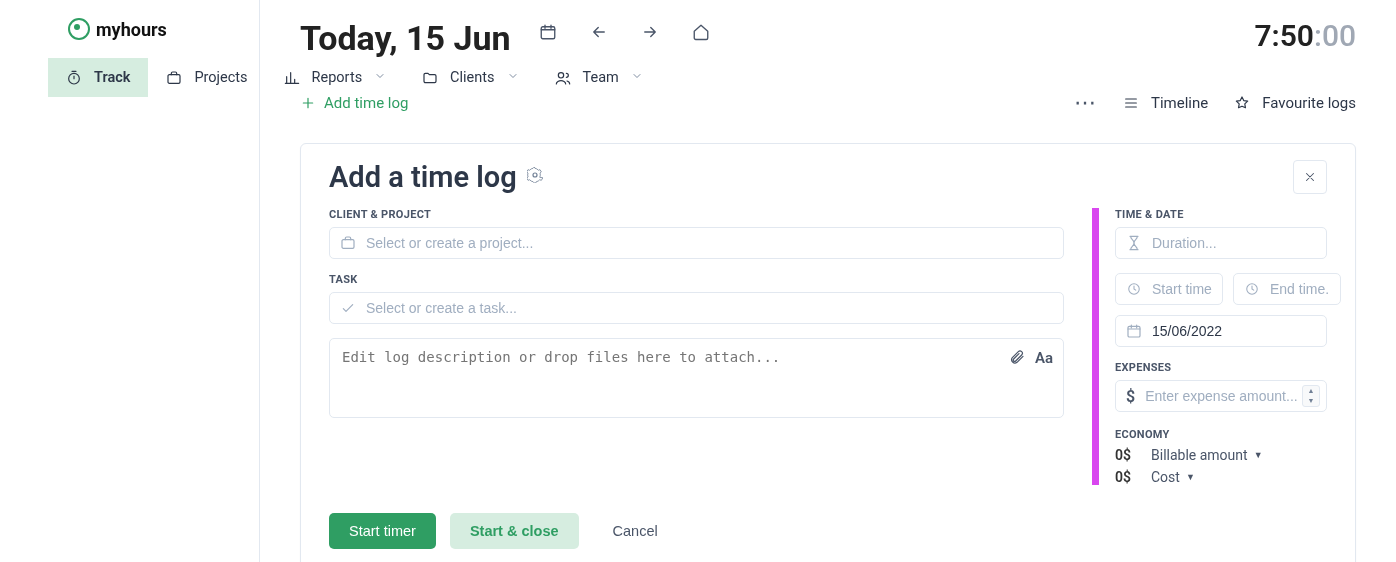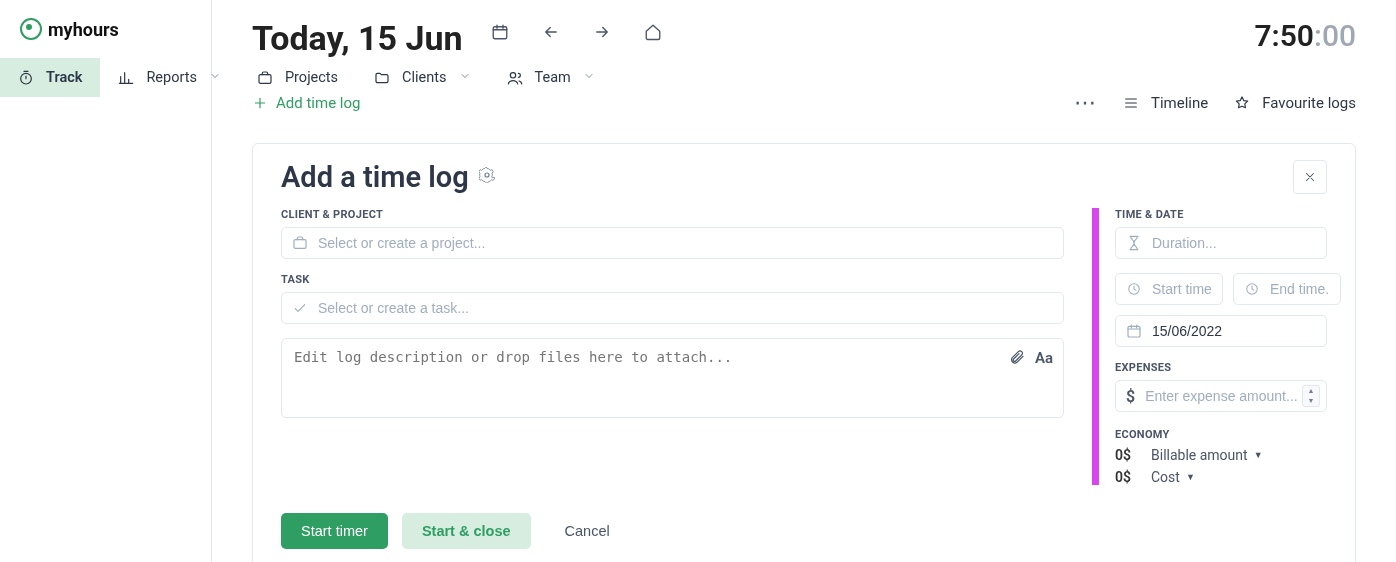--- a/index.html
+++ b/index.html
@@ -12,20 +12,21 @@
       overflow: hidden;
       display: flex;
     }
     
     .sidebar {
       width: 212px;
       border-right: 1px solid #e2e8f0;
       display: flex;
       flex-direction: column;
       padding-top: 18px;
+      margin-left: 48px;
     }
     .logo {
       display: flex;
       align-items: center;
       gap: 6px;
       padding: 0 20px 18px 20px;
     }
     .logo-mark {
       width: 22px; height: 22px;
       border: 2.5px solid #2f9e63;
@@ -155,38 +156,38 @@
         <svg width="16" height="16" viewBox="0 0 24 24">
             <circle cx="12" cy="13" r="8"></circle>
             <path d="M12 9v4M9 2h6"></path>
           </svg>
       </span>
       <span>Track</span>
     </div>
     <div class="nav-item">
       <span class="nav-icon">
         <svg width="16" height="16" viewBox="0 0 24 24">
+            <rect x="3" y="7" width="18" height="13" rx="2"></rect>
+            <path d="M8 7V5a2 2 0 0 1 2-2h4a2 2 0 0 1 2 2v2"></path>
+          </svg>
+      </span>
+      <span>Projects</span>
+    </div>
+    <div class="nav-item">
+      <span class="nav-icon">
+        <svg width="16" height="16" viewBox="0 0 24 24">
             <path d="M4 20V10M10 20V4M16 20v-6M22 20H2"></path>
           </svg>
       </span>
       <span>Reports</span>
       <span class="chevron">
         <svg width="12" height="12" viewBox="0 0 24 24">
             <path d="M6 9l6 6 6-6"></path>
           </svg>
       </span>
-    </div>
-    <div class="nav-item">
-      <span class="nav-icon">
-        <svg width="16" height="16" viewBox="0 0 24 24">
-            <rect x="3" y="7" width="18" height="13" rx="2"></rect>
-            <path d="M8 7V5a2 2 0 0 1 2-2h4a2 2 0 0 1 2 2v2"></path>
-          </svg>
-      </span>
-      <span>Projects</span>
     </div>
     <div class="nav-item">
       <span class="nav-icon">
         <svg width="16" height="16" viewBox="0 0 24 24">
             <path d="M3 7a2 2 0 0 1 2-2h4l2 2h8a2 2 0 0 1 2 2v8a2 2 0 0 1-2 2H5a2 2 0 0 1-2-2z"></path>
           </svg>
       </span>
       <span>Clients</span>
       <span class="chevron">
         <svg width="12" height="12" viewBox="0 0 24 24">

